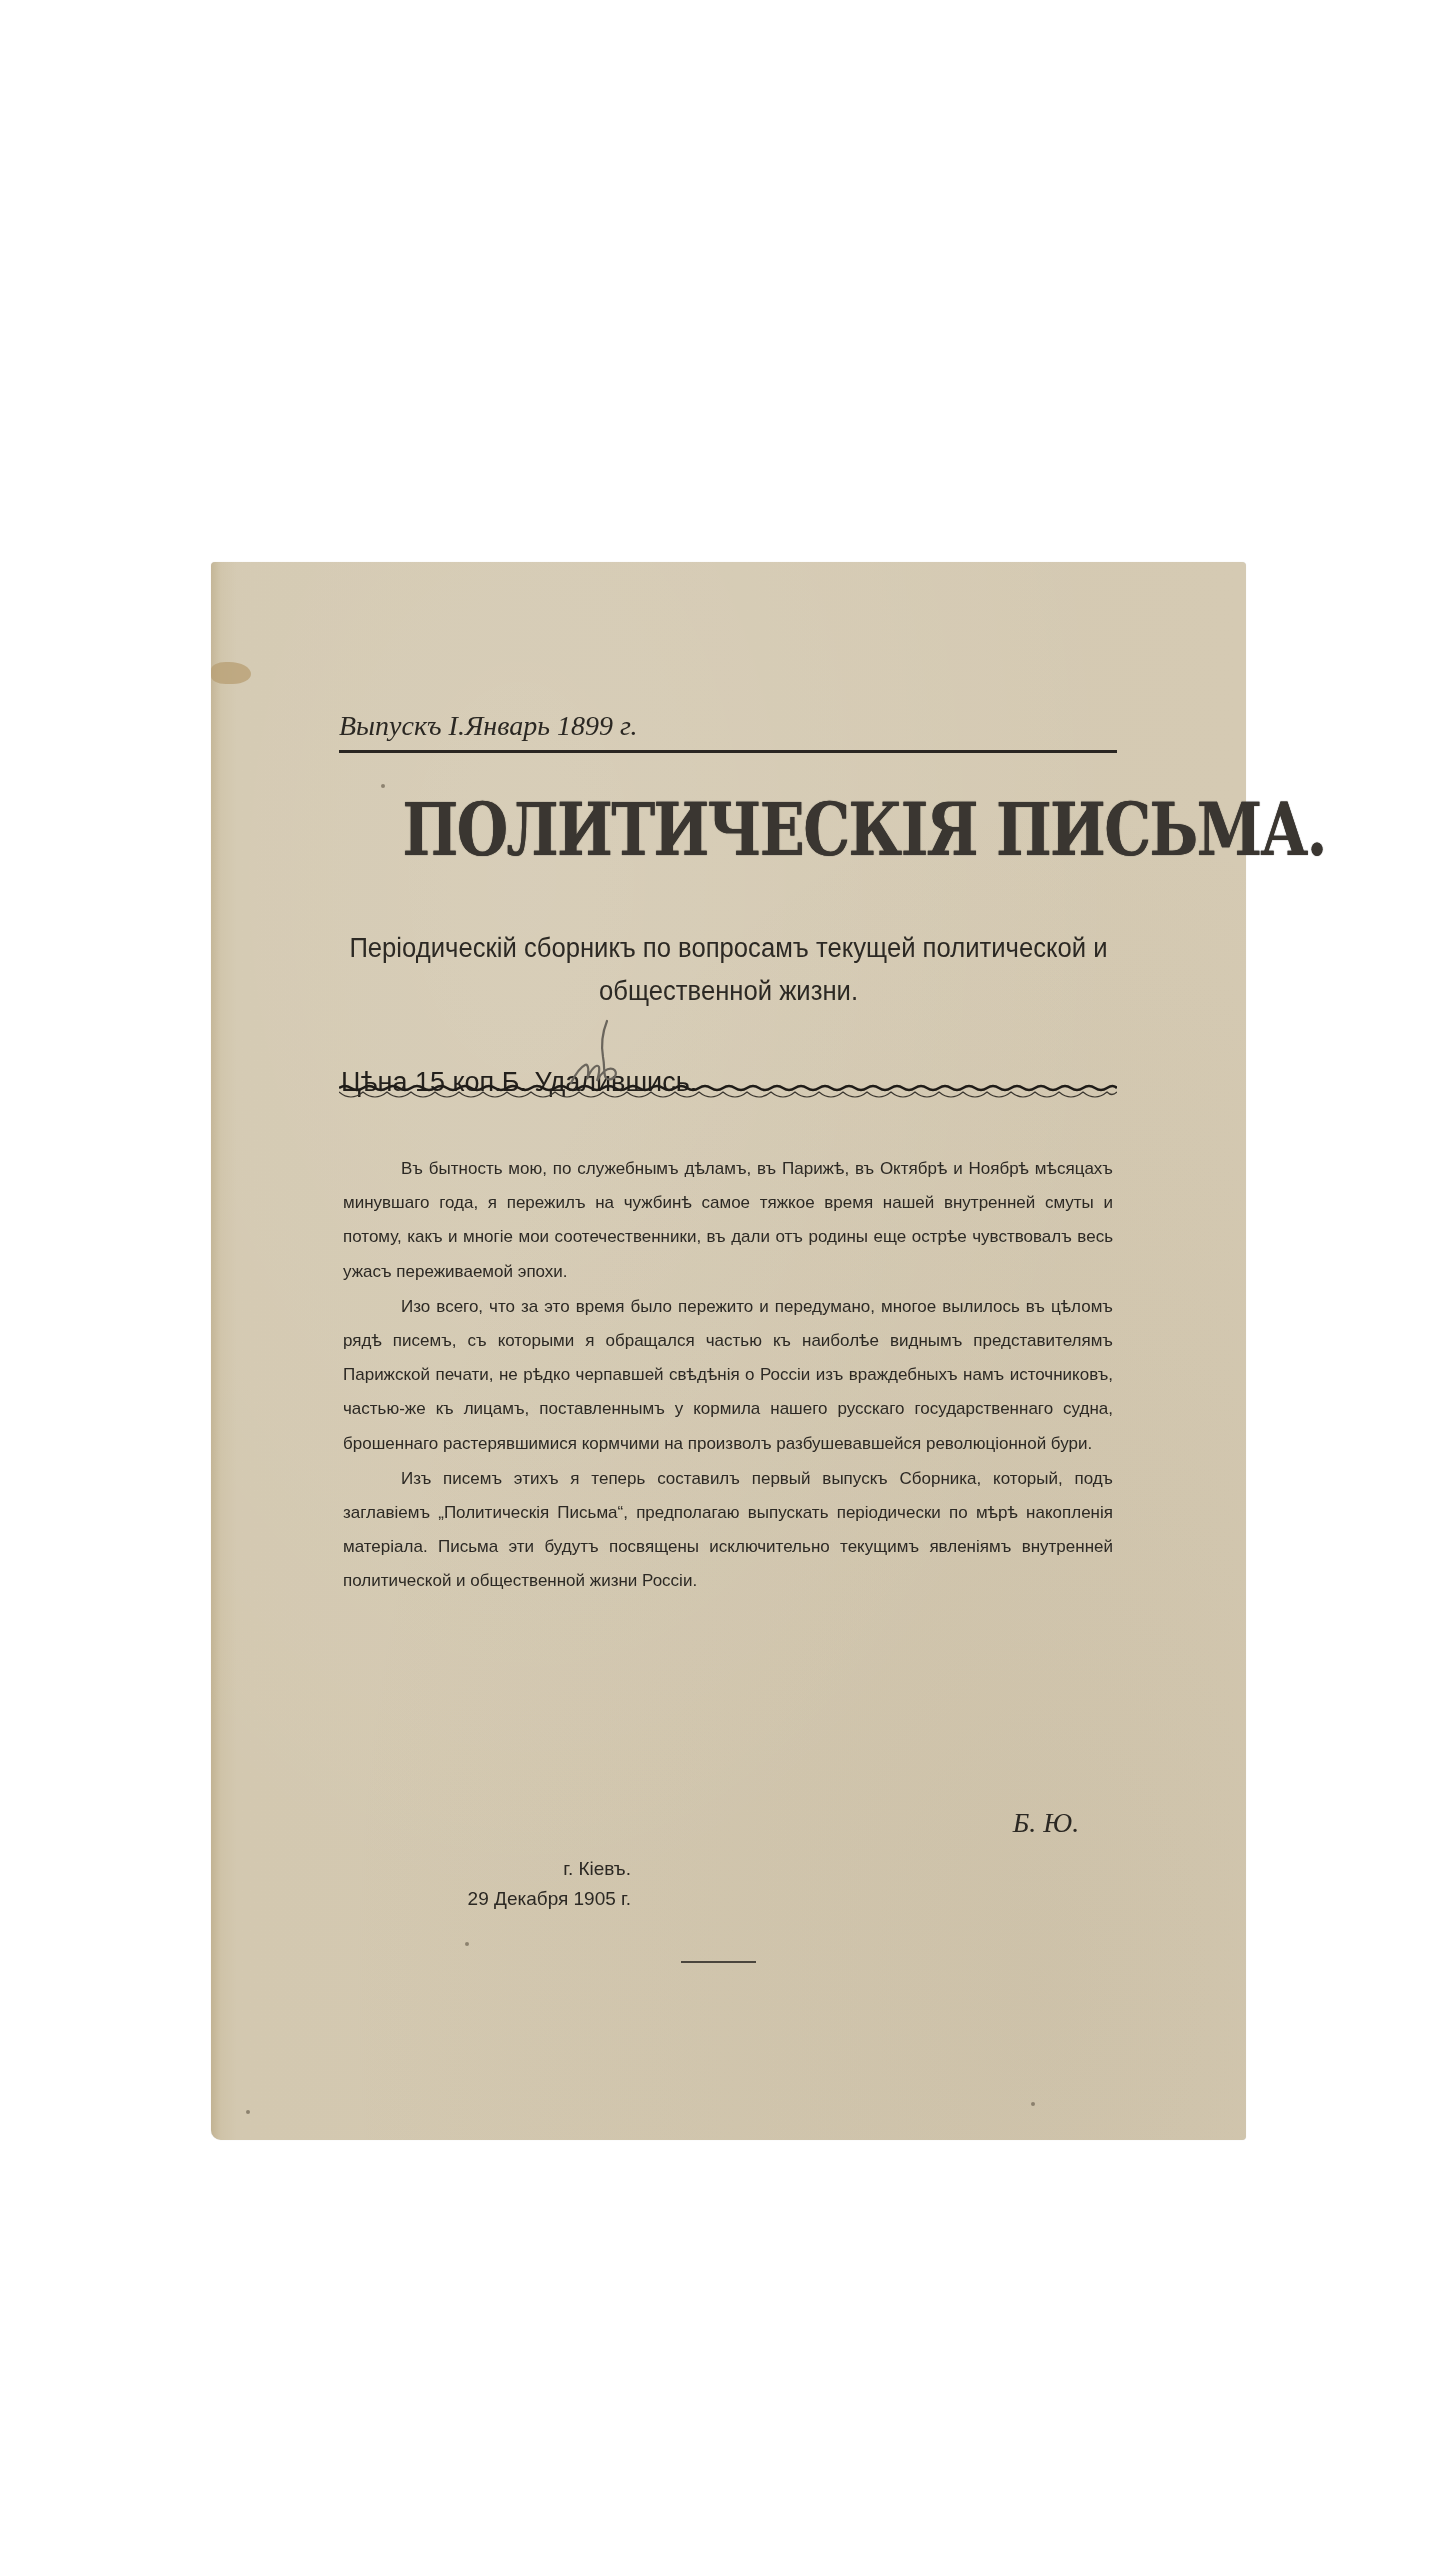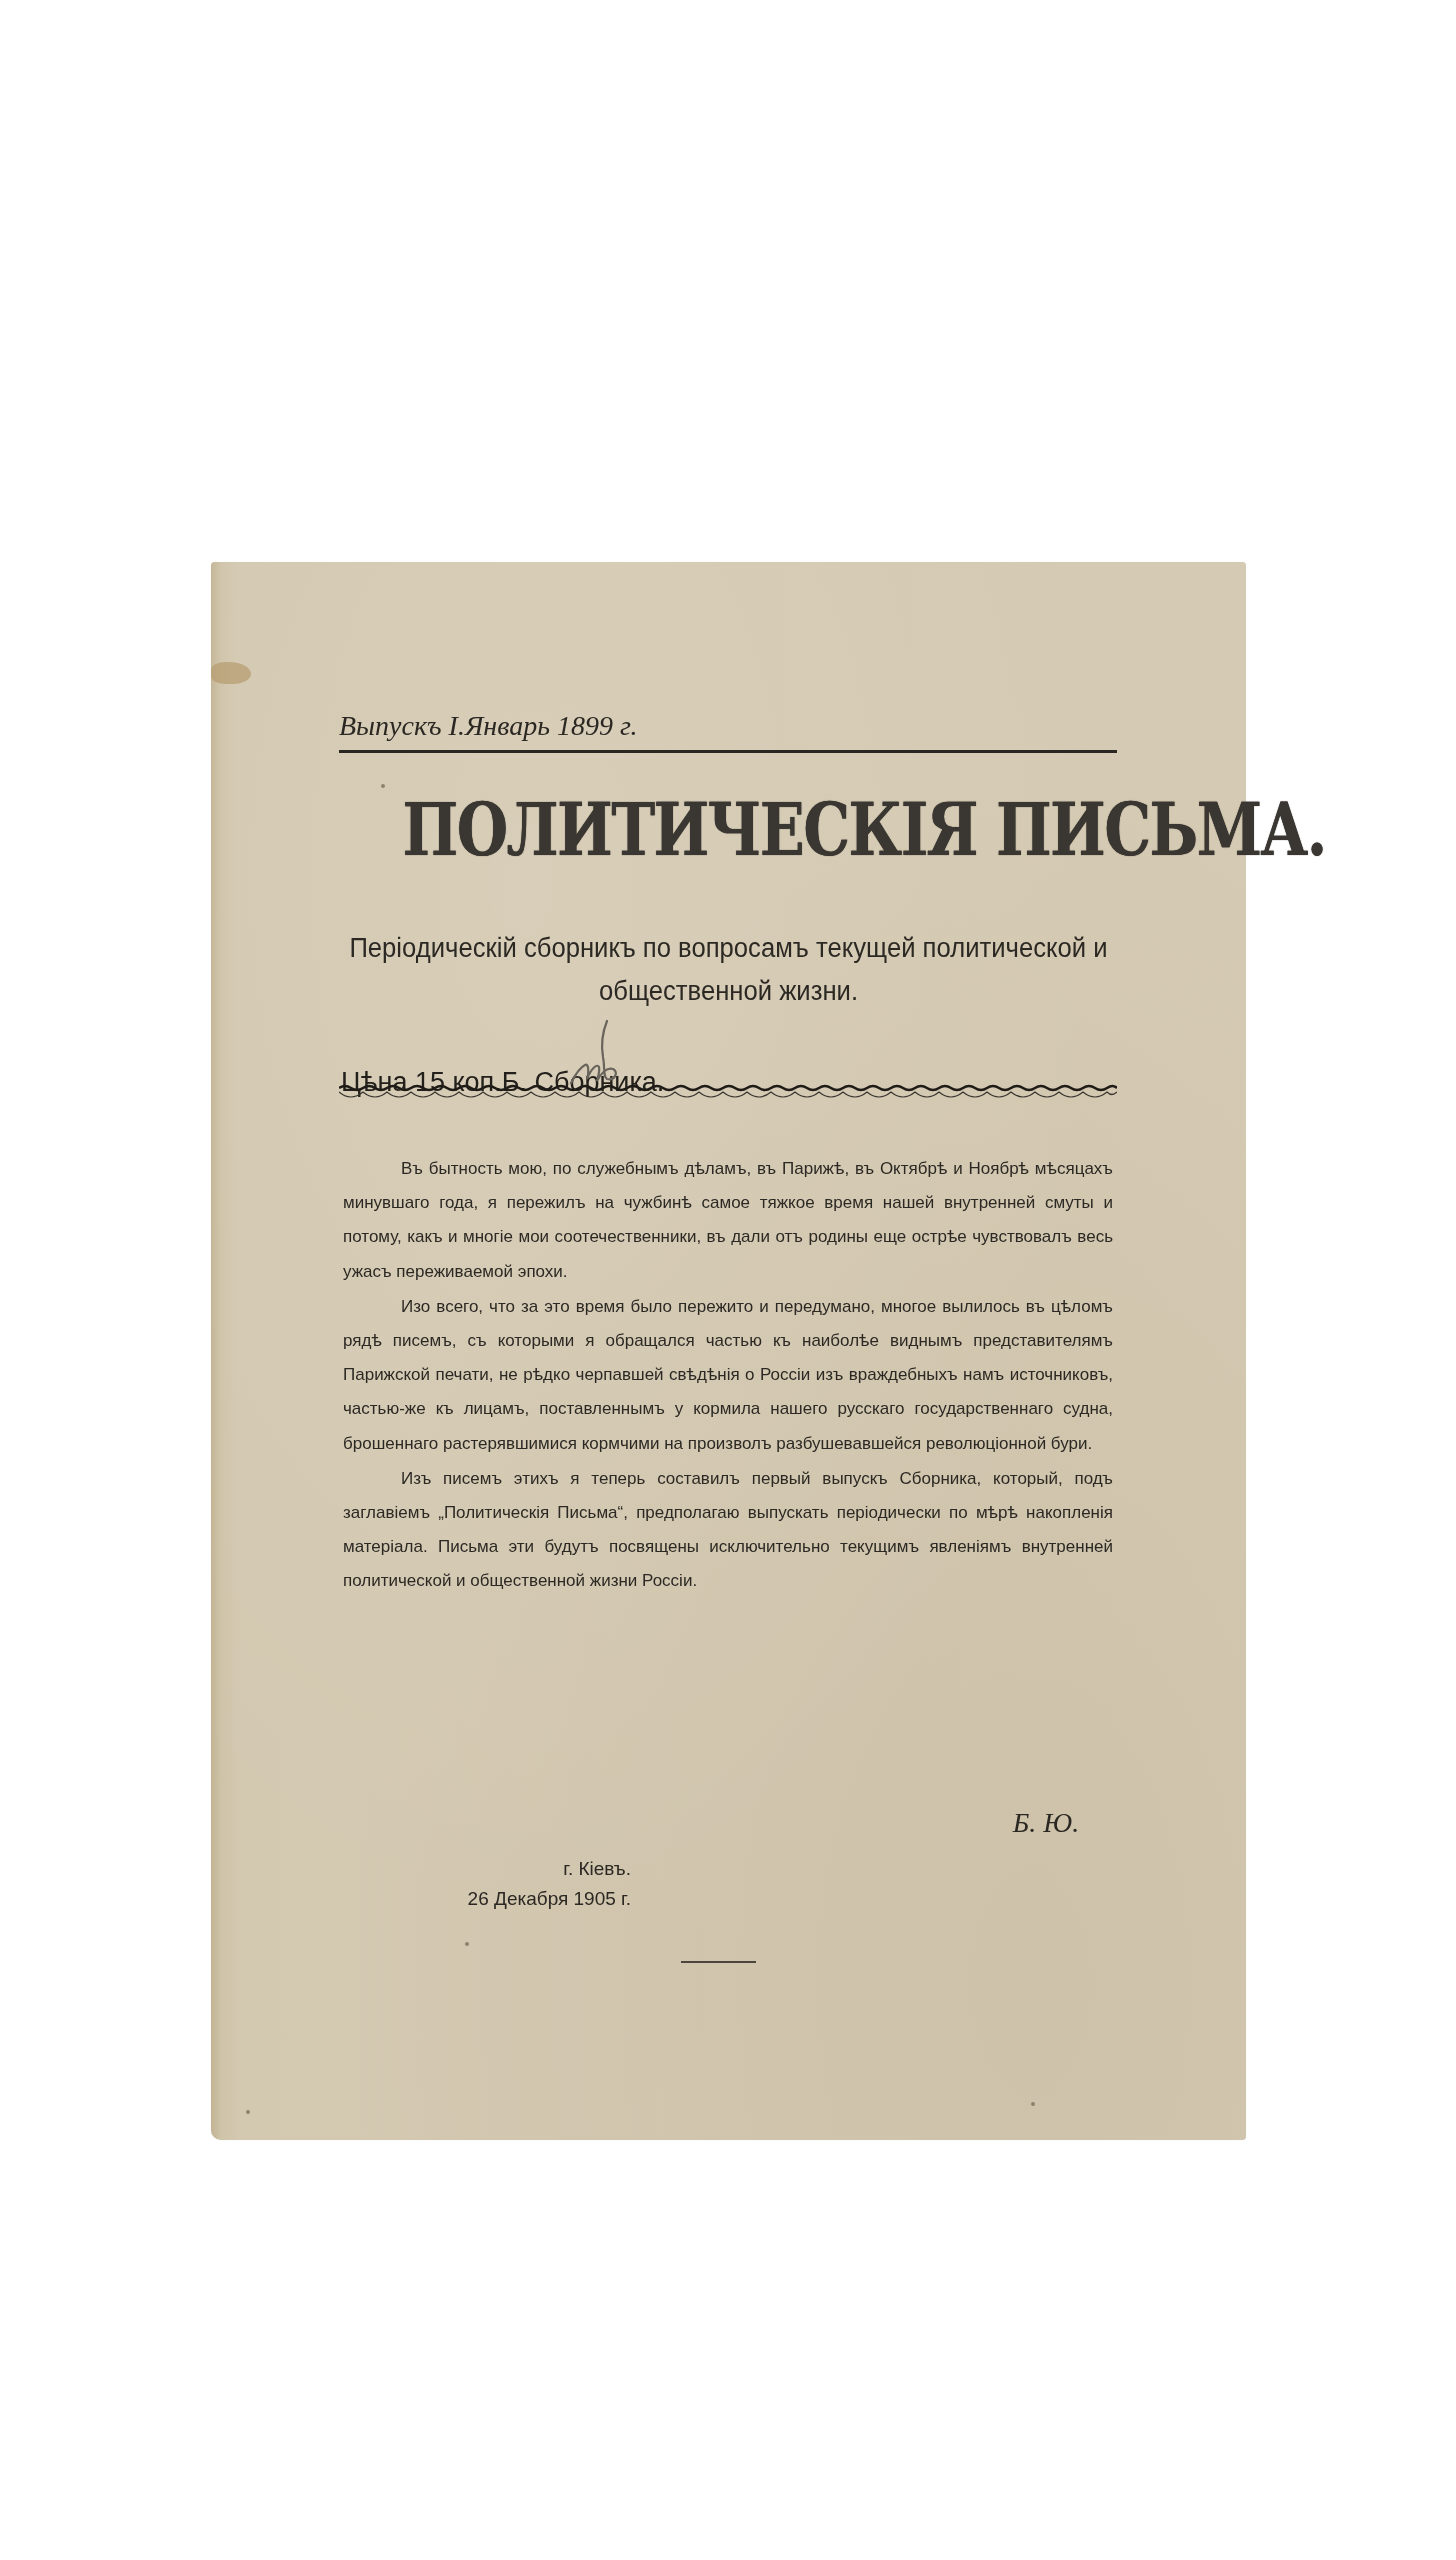--- a/index.html
+++ b/index.html
@@ -182,21 +182,21 @@
     <span>Январь 1899 г.</span>
   </div>
   <div class="header-rule"></div>
 
   <div class="title">ПОЛИТИЧЕСКІЯ ПИСЬМА.</div>
 
   <div class="subtitle">Періодическій сборникъ по вопросамъ текущей политической и общественной жизни.</div>
 
   <div class="price-row">
     <span>Цѣна 15 коп.</span>
-    <span>Б. Сборника.</span>
+    <span>Б. Удалившись.</span>
   </div>
 
   <svg class="handmark" viewBox="0 0 56 70">
     <path d="M4 66 C 8 58, 14 50, 18 48 C 22 46, 22 56, 20 62 C 24 52, 30 46, 32 50 C 33 54, 31 60, 30 64 C 34 56, 40 50, 46 52 C 52 55, 48 64, 40 62 C 36 60, 38 50, 36 40 C 34 28, 36 14, 40 4" fill="none" stroke="#6a655c" stroke-width="2.2" stroke-linecap="round"></path>
   </svg>
 
   <svg class="wavy" viewBox="0 0 778 24" preserveAspectRatio="none">
     <path d="M0 6 Q 6 2, 12 6 T 24 6 T 36 6 T 48 6 T 60 6 T 72 6 T 84 6 T 96 6 T 108 6 T 120 6 T 132 6 T 144 6 T 156 6 T 168 6 T 180 6 T 192 6 T 204 6 T 216 6 T 228 6 T 240 6 T 252 6 T 264 6 T 276 6 T 288 6 T 300 6 T 312 6 T 324 6 T 336 6 T 348 6 T 360 6 T 372 6 T 384 6 T 396 6 T 408 6 T 420 6 T 432 6 T 444 6 T 456 6 T 468 6 T 480 6 T 492 6 T 504 6 T 516 6 T 528 6 T 540 6 T 552 6 T 564 6 T 576 6 T 588 6 T 600 6 T 612 6 T 624 6 T 636 6 T 648 6 T 660 6 T 672 6 T 684 6 T 696 6 T 708 6 T 720 6 T 732 6 T 744 6 T 756 6 T 768 6 T 778 6" fill="none" stroke="#1f1c18" stroke-width="2.6"></path>
     <path d="M0 10 Q 12 20, 24 10 Q 36 20, 48 10 Q 60 20, 72 10 Q 84 20, 96 10 Q 108 20, 120 10 Q 132 20, 144 10 Q 156 20, 168 10 Q 180 20, 192 10 Q 204 20, 216 10 Q 228 20, 240 10 Q 252 20, 264 10 Q 276 20, 288 10 Q 300 20, 312 10 Q 324 20, 336 10 Q 348 20, 360 10 Q 372 20, 384 10 Q 396 20, 408 10 Q 420 20, 432 10 Q 444 20, 456 10 Q 468 20, 480 10 Q 492 20, 504 10 Q 516 20, 528 10 Q 540 20, 552 10 Q 564 20, 576 10 Q 588 20, 600 10 Q 612 20, 624 10 Q 636 20, 648 10 Q 660 20, 672 10 Q 684 20, 696 10 Q 708 20, 720 10 Q 732 20, 744 10 Q 756 20, 768 10 Q 773 15, 778 10" fill="none" stroke="#3a362f" stroke-width="1.2"></path>
   </svg>
@@ -204,21 +204,21 @@
   <div class="body-text">
     <p>Въ бытность мою, по служебнымъ дѣламъ, въ Парижѣ, въ Октябрѣ и Ноябрѣ мѣсяцахъ минувшаго года, я пережилъ на чужбинѣ самое тяжкое время нашей внутренней смуты и потому, какъ и многіе мои соотечественники, въ дали отъ родины еще острѣе чувствовалъ весь ужасъ переживаемой эпохи.</p>
     <p>Изо всего, что за это время было пережито и передумано, многое вылилось въ цѣломъ рядѣ писемъ, съ которыми я обращался частью къ наиболѣе виднымъ представителямъ Парижской печати, не рѣдко черпавшей свѣдѣнія о Россіи изъ враждебныхъ намъ источниковъ, частью-же къ лицамъ, поставленнымъ у кормила нашего русскаго государственнаго судна, брошеннаго растерявшимися кормчими на произволъ разбушевавшейся революціонной бури.</p>
     <p>Изъ писемъ этихъ я теперь составилъ первый выпускъ Сборника, который, подъ заглавіемъ „Политическія Письма“, предполагаю выпускать періодически по мѣрѣ накопленія матеріала. Письма эти будутъ посвящены исключительно текущимъ явленіямъ внутренней политической и общественной жизни Россіи.</p>
   </div>
 
   <div class="signature">Б. Ю.</div>
 
   <div class="place-date">
     <div class="city">г. Кіевъ.</div>
-    <div>26 Декабря 1905 г.</div>
+    <div>29 Декабря 1905 г.</div>
   </div>
 
   <div class="end-rule"></div>
 
   <div class="speck" style="left:170px; top:222px;"></div>
   <div class="speck" style="left:35px; top:1548px;"></div>
   <div class="speck" style="left:820px; top:1540px;"></div>
   <div class="speck" style="left:254px; top:1380px;"></div>
 </div>
 

